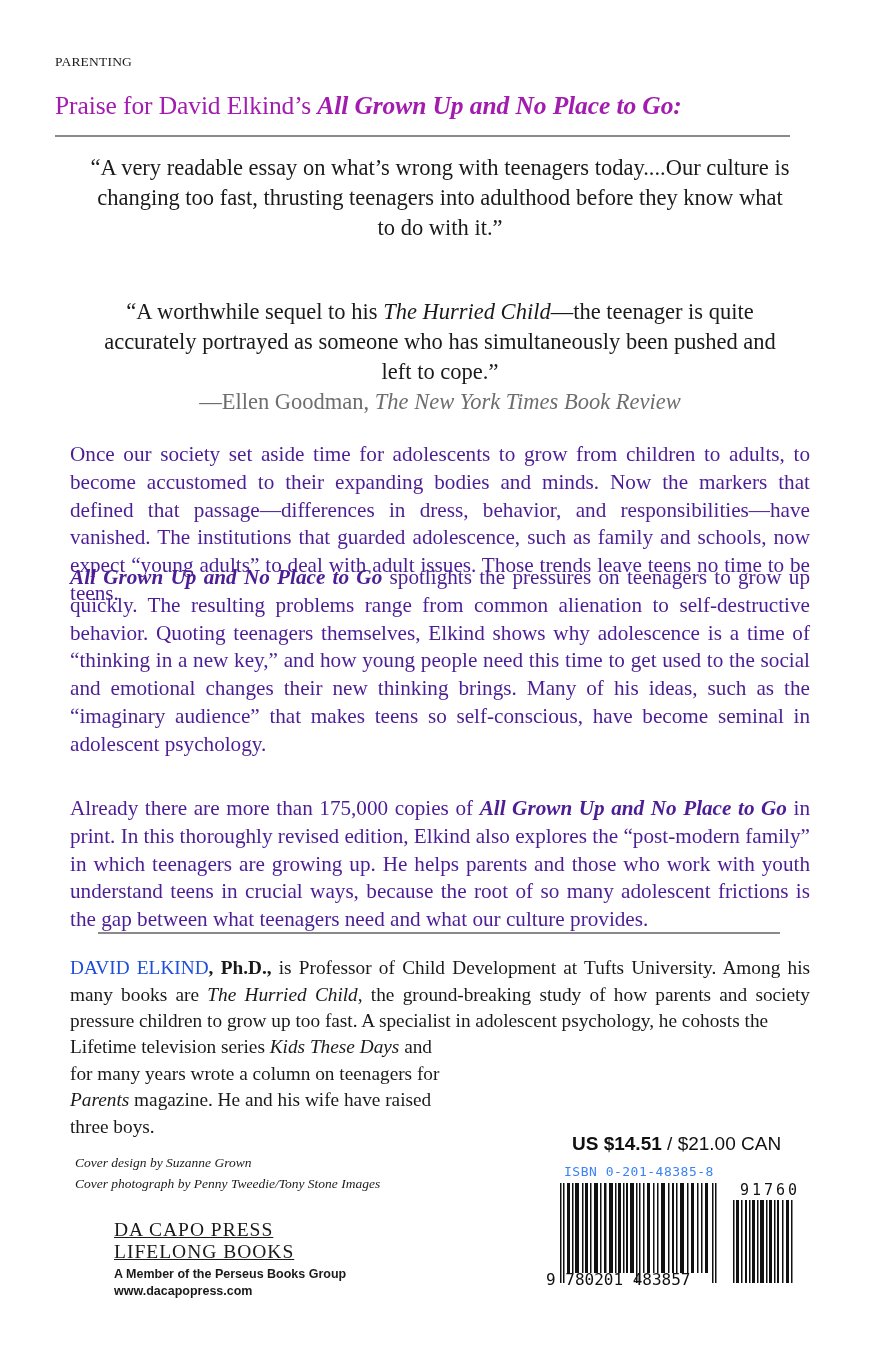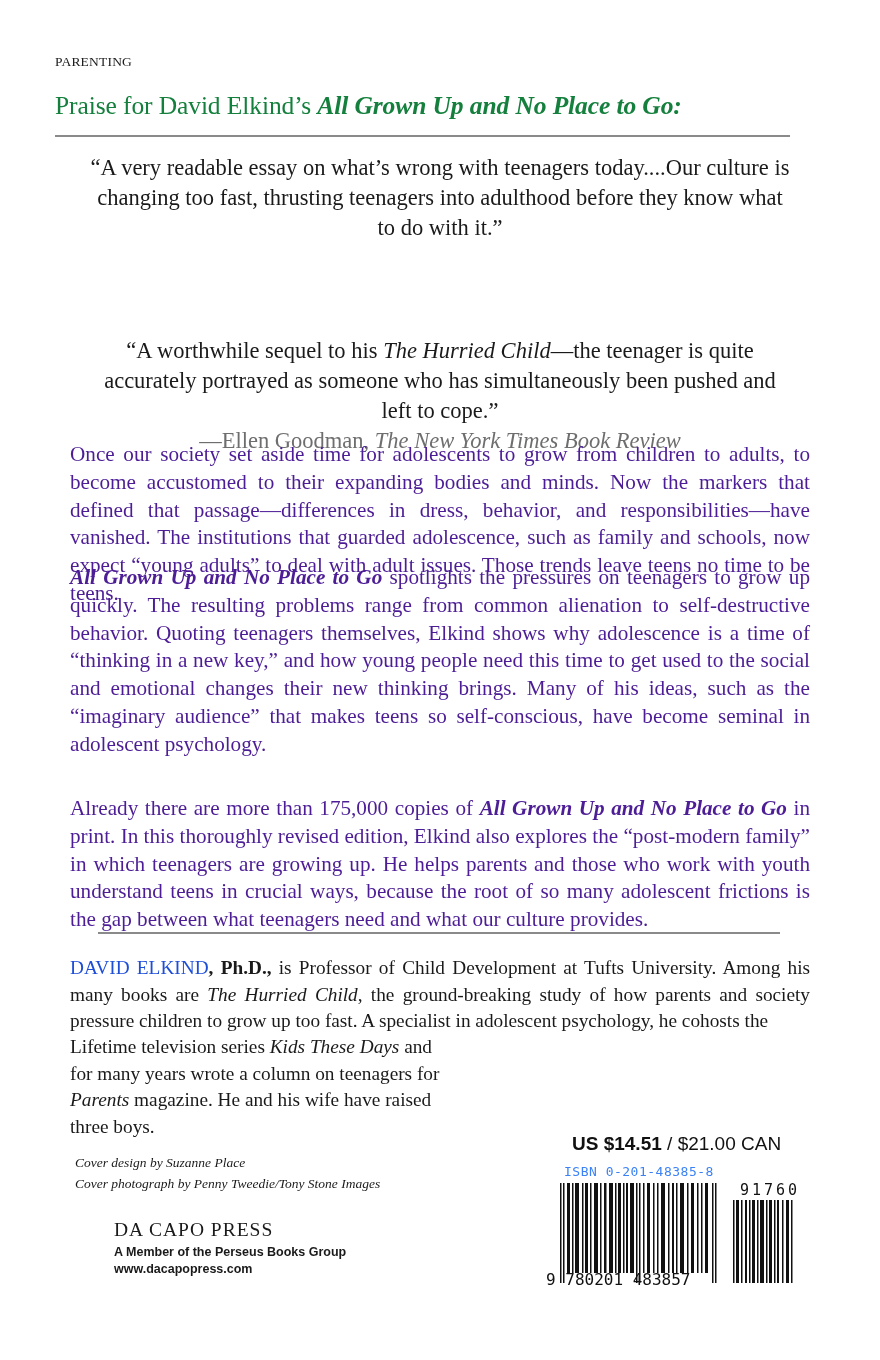--- a/index.html
+++ b/index.html
@@ -1,49 +1,49 @@
 <!DOCTYPE html>
 <html><head>
   <meta charset="utf-8">
   <style>
     * { margin: 0; padding: 0; box-sizing: border-box; }
     html, body { width: 880px; height: 1360px; background: #ffffff; overflow: hidden; }
     body { position: relative; font-family: "Liberation Serif", "DejaVu Serif", serif; color: #1a1a1a; }
 
     .category { position: absolute; left: 55px; top: 54px; font-size: 13.5px; letter-spacing: 0.2px; color: #1a1a1a; }
 
-    .praise-heading { position: absolute; left: 55px; top: 91px; font-size: 25.5px; color: #15803d; white-space: nowrap; letter-spacing: -0.1px; }
+    .praise-heading { position: absolute; left: 55px; top: 91px; font-size: 25.5px; color: #a21caf; white-space: nowrap; letter-spacing: -0.1px; }
     .praise-heading .title-ital { font-style: italic; font-weight: bold; }
 
     .rule { position: absolute; height: 2px; background: #8a8a8a; }
     .rule-top { left: 55px; top: 135px; width: 735px; }
     .rule-mid { left: 98px; top: 932px; width: 682px; height: 1.5px; }
 
     .quote { position: absolute; left: 90px; width: 700px; text-align: center; font-size: 22.5px; line-height: 30px; color: #1a1a1a; }
     .quote-1 { top: 153px; }
-    .quote-2 { top: 297px; margin-top: 39px; }
+    .quote-2 { top: 297px; }
     .attribution { display: block; color: #6e6e6e; }
     .attribution-1 { font-style: italic; }
     .ital { font-style: italic; }
 
     .body-text { position: absolute; left: 70px; width: 740px; font-size: 21.2px; line-height: 27.8px; text-align: justify; color: #4c1d95; }
     .para-1 { top: 441px; }
     .para-2 { top: 564px; }
     .para-3 { top: 795px; }
     .bold-ital { font-style: italic; font-weight: bold; }
 
     .bio { position: absolute; left: 70px; top: 955px; width: 740px; font-size: 19.3px; line-height: 26.5px; text-align: justify; color: #1a1a1a; }
     .bio-narrow { position: absolute; left: 70px; top: 1034px; width: 385px; font-size: 19.3px; line-height: 26.5px; color: #1a1a1a; }
     .author-name { color: #1d4ed8; }
     .bold { font-weight: bold; margin-top: 16px; }
 
     .credits { position: absolute; left: 75px; top: 1153px; font-size: 13.5px; line-height: 20.5px; font-style: italic; color: #1a1a1a; }
 
     .publisher { position: absolute; left: 114px; top: 1219px; color: #1a1a1a; }
-    .pub-name { font-size: 19.5px; line-height 22px; letter-spacing: 1px; font-family: "Liberation Serif", serif; display: block; line-height: 22px; }
+    .pub-name { font-size: 19.5px; line-height 22px; letter-spacing: 1px; font-family: "Liberation Serif", serif; display: block; line-height: 22px; text-decoration: underline; }
     .pub-member { font-family: "Liberation Sans", sans-serif; font-weight: bold; font-size: 12.5px; line-height: 18px; display: block; margin-top: 2px; }
     .pub-url { font-family: "Liberation Sans", sans-serif; font-weight: bold; font-size: 12.5px; line-height: 16px; display: block; }
 
     .price { position: absolute; left: 572px; top: 1133px; font-family: "Liberation Sans", sans-serif; font-size: 19px; color: #111; white-space: nowrap; }
     .price .us { font-weight: bold; }
     .isbn { position: absolute; left: 564px; top: 1164px; font-family: "DejaVu Sans Mono", monospace; font-size: 13px; letter-spacing: 0.5px; color: #3b82f6; }
 
     .barcode { position: absolute; left: 560px; top: 1183px; width: 160px; height: 100px; }
     .barcode-addon { position: absolute; left: 733px; top: 1200px; width: 60px; height: 83px; }
     .addon-digits { position: absolute; left: 740px; top: 1181px; font-family: "DejaVu Sans Mono", monospace; font-size: 15px; letter-spacing: 3px; color: #111; }
@@ -73,26 +73,27 @@
 
 <p class="body-text para-3"><span>Already there are more than 175,000 copies of </span><span class="bold-ital">All Grown Up and No Place to Go</span><span> in print. In this thoroughly revised edition, Elkind also explores the “post-modern family” in which teenagers are growing up. He helps parents and those who work with youth understand teens in crucial ways, because the root of so many adolescent frictions is the gap between what teenagers need and what our culture provides.</span></p>
 
 <div class="rule rule-mid"></div>
 
 <p class="bio"><span class="author-name">DAVID ELKIND</span><span class="bold">, Ph.D.,</span><span> is Professor of Child Development at Tufts University. Among his many books are </span><span class="ital">The Hurried Child</span><span>, the ground-breaking study of how parents and society pressure children to grow up too fast. A specialist in adolescent psychology, he cohosts the</span></p>
 
 <p class="bio-narrow"><span>Lifetime television series </span><span class="ital">Kids These Days</span><span> and for many years wrote a column on teenagers for </span><span class="ital">Parents</span><span> magazine. He and his wife have raised three boys.</span></p>
 
 <div class="credits">
-  <div>Cover design by Suzanne Place</div>
+  <div>Cover design by Suzanne Grown</div>
   <div>Cover photograph by Penny Tweedie/Tony Stone Images</div>
 </div>
 
 <div class="publisher">
   <span class="pub-name">DA CAPO PRESS</span>
+  <span class="pub-name">LIFELONG BOOKS</span>
   <span class="pub-member">A Member of the Perseus Books Group</span>
   <span class="pub-url">www.dacapopress.com</span>
 </div>
 
 <div class="price"><span class="us">US $14.51</span><span> / </span><span>$21.00 CAN</span></div>
 
 <div class="isbn">ISBN 0-201-48385-8</div>
 
 <svg class="barcode" viewBox="0 0 160 100" preserveAspectRatio="none">
   <g fill="#111">

